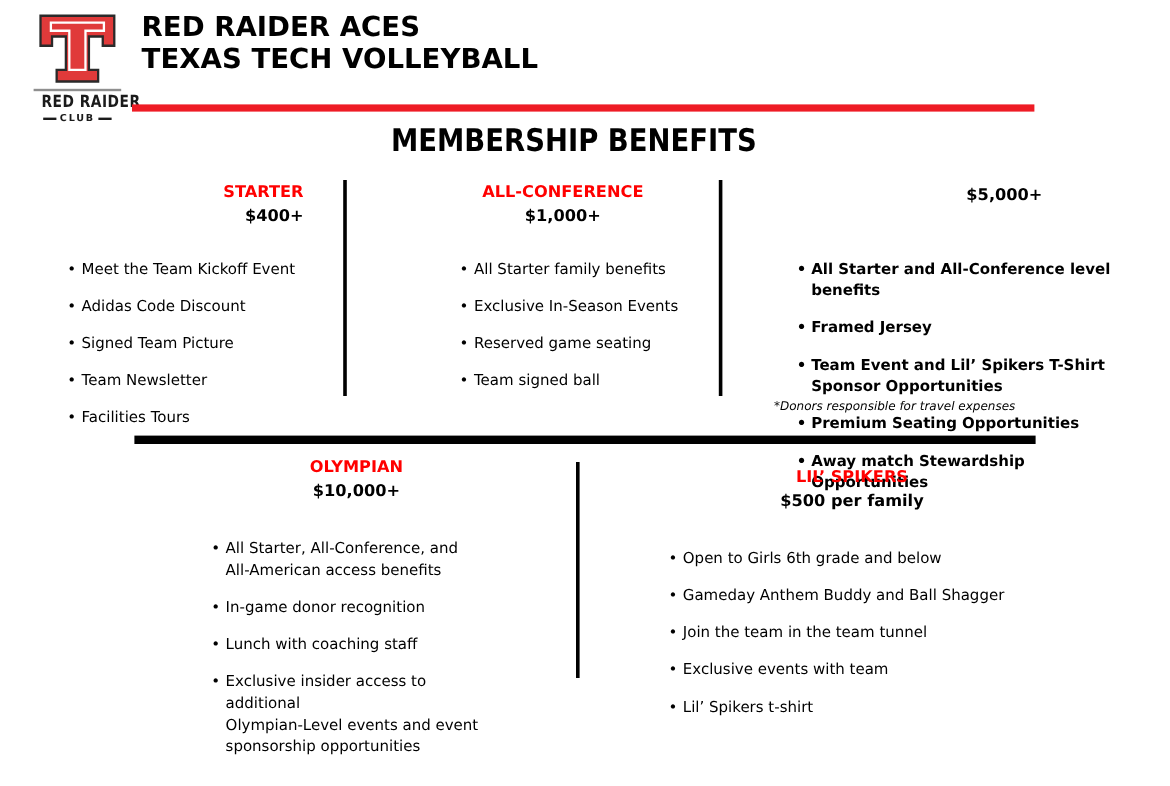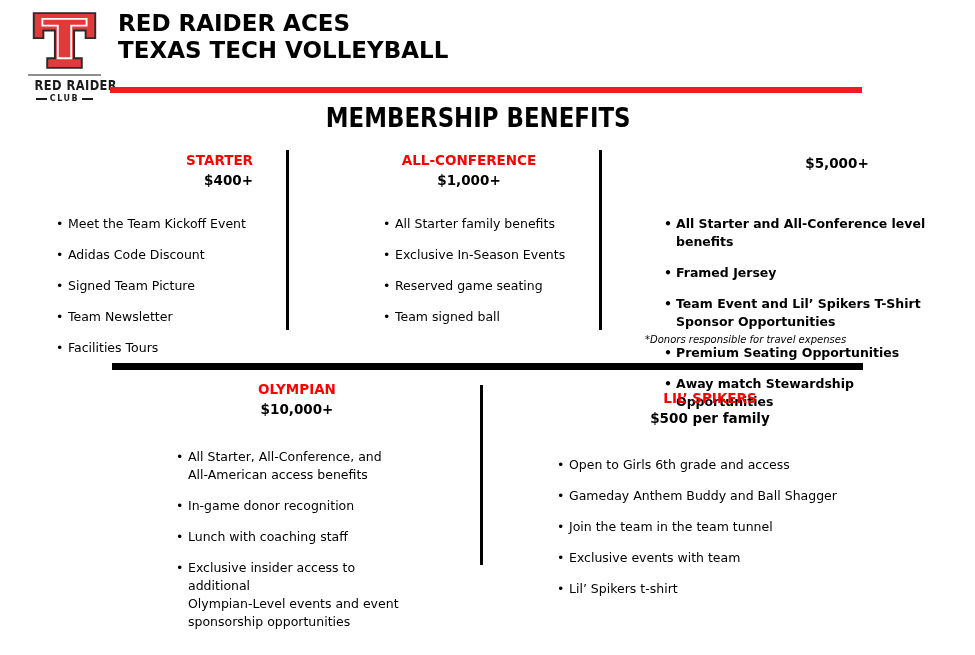--- a/index.html
+++ b/index.html
@@ -158,20 +158,20 @@
   <ul class="benefits list-olympian">
     <li>All Starter, All-Conference, and
 All-American access benefits</li>
     <li>In-game donor recognition</li>
     <li>Lunch with coaching staff</li>
     <li>Exclusive insider access to additional
 Olympian-Level events and event
 sponsorship opportunities</li>
   </ul>
   <ul class="benefits list-spikers">
-    <li>Open to Girls 6th grade and access</li>
+    <li>Open to Girls 6th grade and below</li>
     <li>Gameday Anthem Buddy and Ball Shagger</li>
     <li>Join the team in the team tunnel</li>
     <li>Exclusive events with team</li>
     <li>Lil’ Spikers t-shirt</li>
   </ul>
 
 </div>
 
 </body></html>

